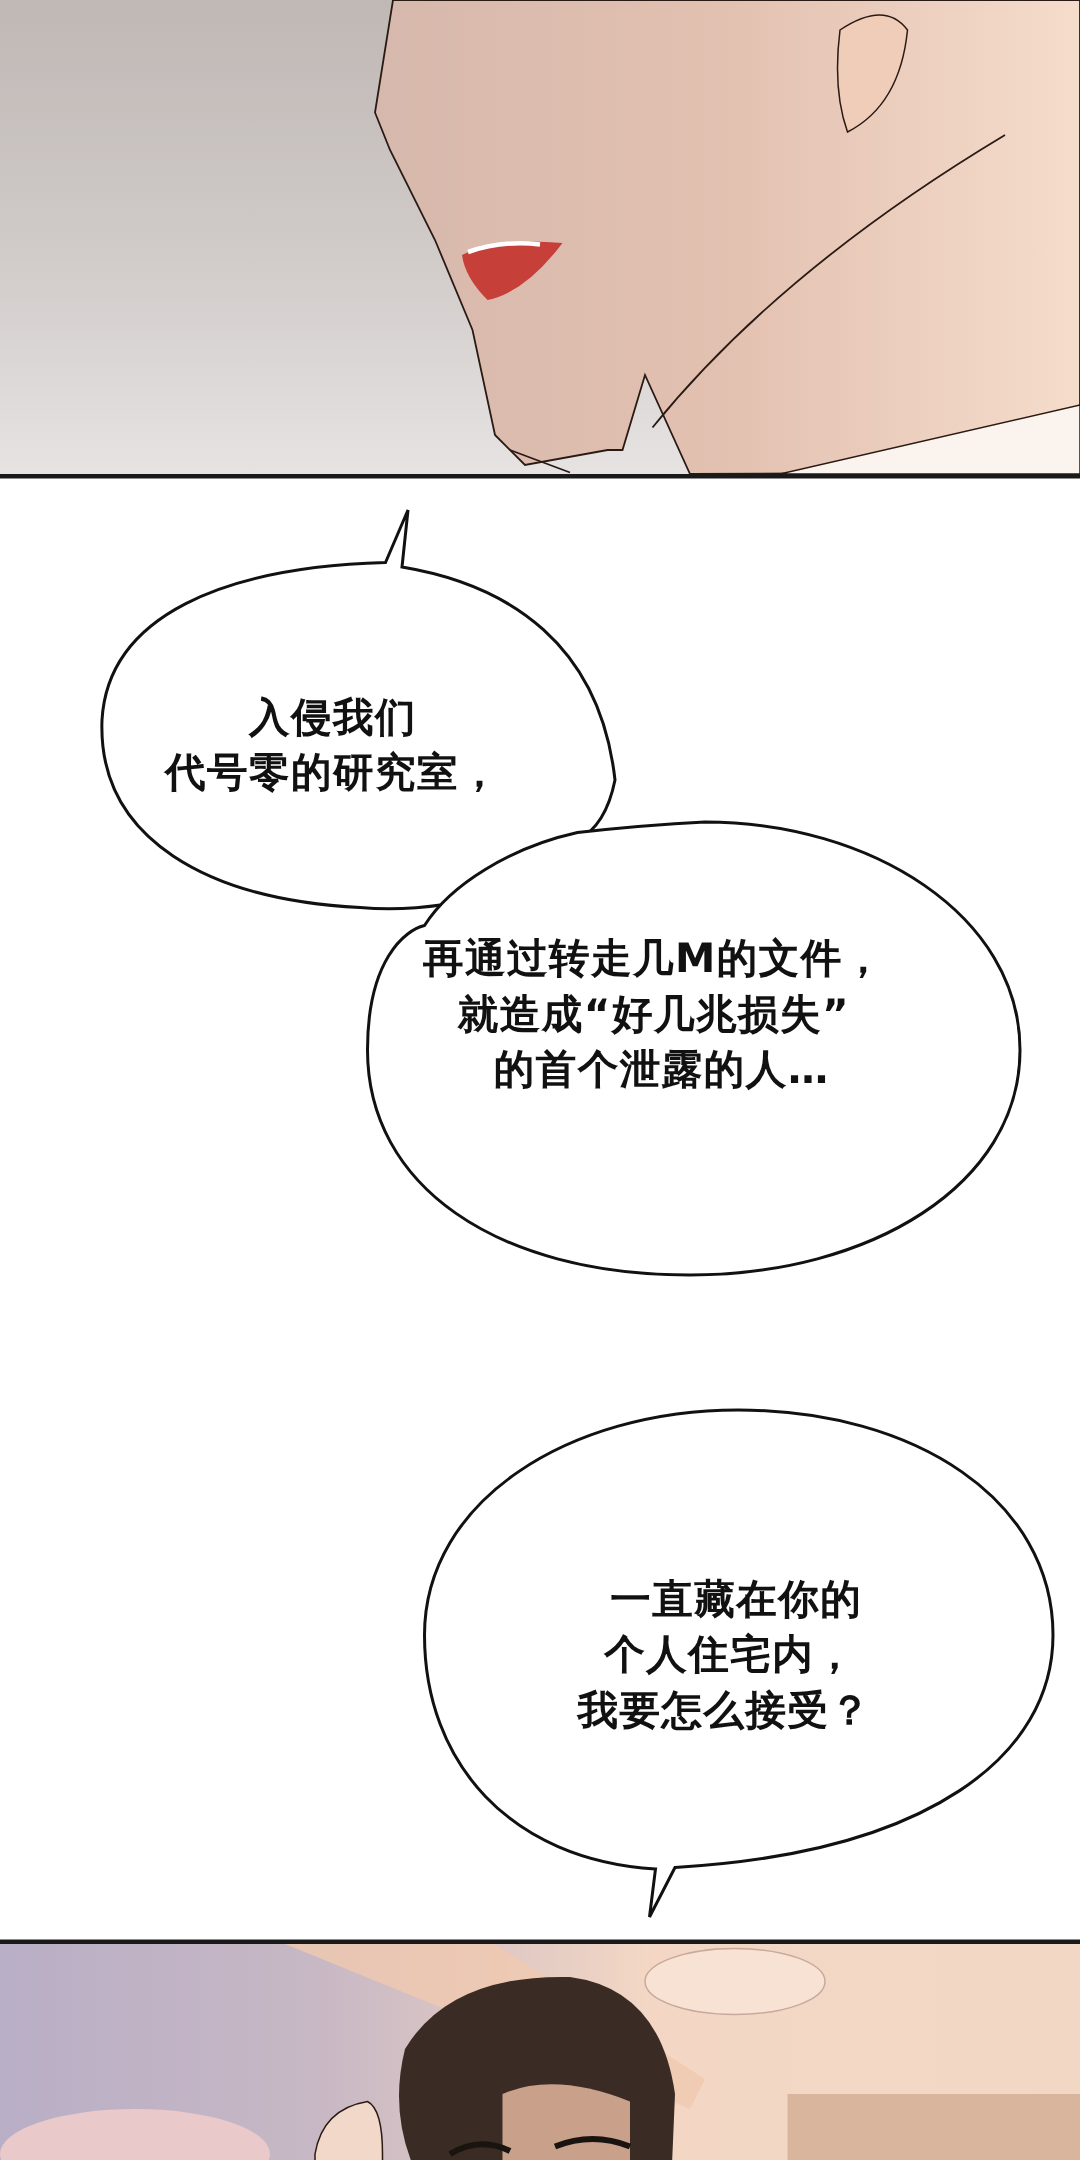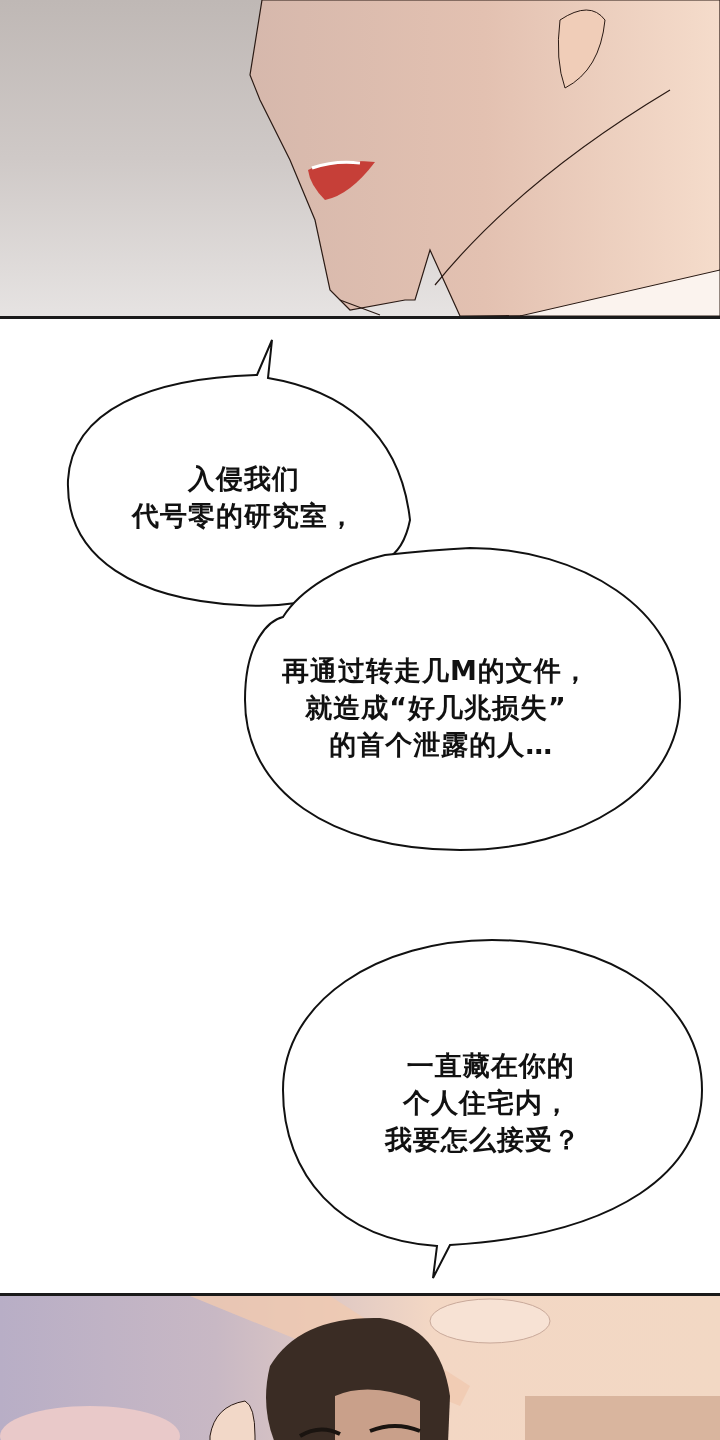--- a/index.html
+++ b/index.html
@@ -60,23 +60,23 @@
   <path d="M257,375 L272,340 L268,378 C340,390 400,430 410,520 C405,545 395,555 385,560 L420,555
            C370,590 300,610 240,605 C140,600 65,560 68,480 C72,410 150,378 257,375 Z" fill="#ffffff" stroke="#111" stroke-width="2"></path>
 
   <path d="M385,555 C430,550 470,548 470,548 C580,548 680,610 680,700 C680,790 580,850 460,850
            C330,850 245,790 245,700 C245,640 270,620 283,617 C300,590 340,565 385,555 Z" fill="#ffffff" stroke="#111" stroke-width="2"></path>
 
   <path d="M492,940 C610,940 702,1000 702,1090 C702,1170 620,1235 450,1245 L433,1278 L437,1246
            C340,1240 283,1175 283,1090 C283,1000 380,940 492,940 Z" fill="#ffffff" stroke="#111" stroke-width="2"></path>
 </svg>
 
-<div class="bubble-text" style="left:110px; top:460px;margin-left:22px;">入侵我们
+<div class="bubble-text" style="left:110px; top:460px;">入侵我们
 代号零的研究室，</div>
-<div class="bubble-text" style="left:282px; top:652px;">再通过转走几M的文件，
+<div class="bubble-text" style="left:282px; top:621px;">再通过转走几M的文件，
 就造成“好几兆损失”
  的首个泄露的人…</div>
 <div class="bubble-text" style="left:385px; top:1048px;font-family:Liberation Serif, serif;">  一直藏在你的
  个人住宅内，
 我要怎么接受？</div>
 
 <div class="panel panel-bottom">
   <svg class="art" width="720" height="147" viewBox="0 0 720 147">
 
     <path d="M190,0 L330,0 L470,90 L460,110 Z" fill="#f0c9b0" opacity="0.8"></path>

